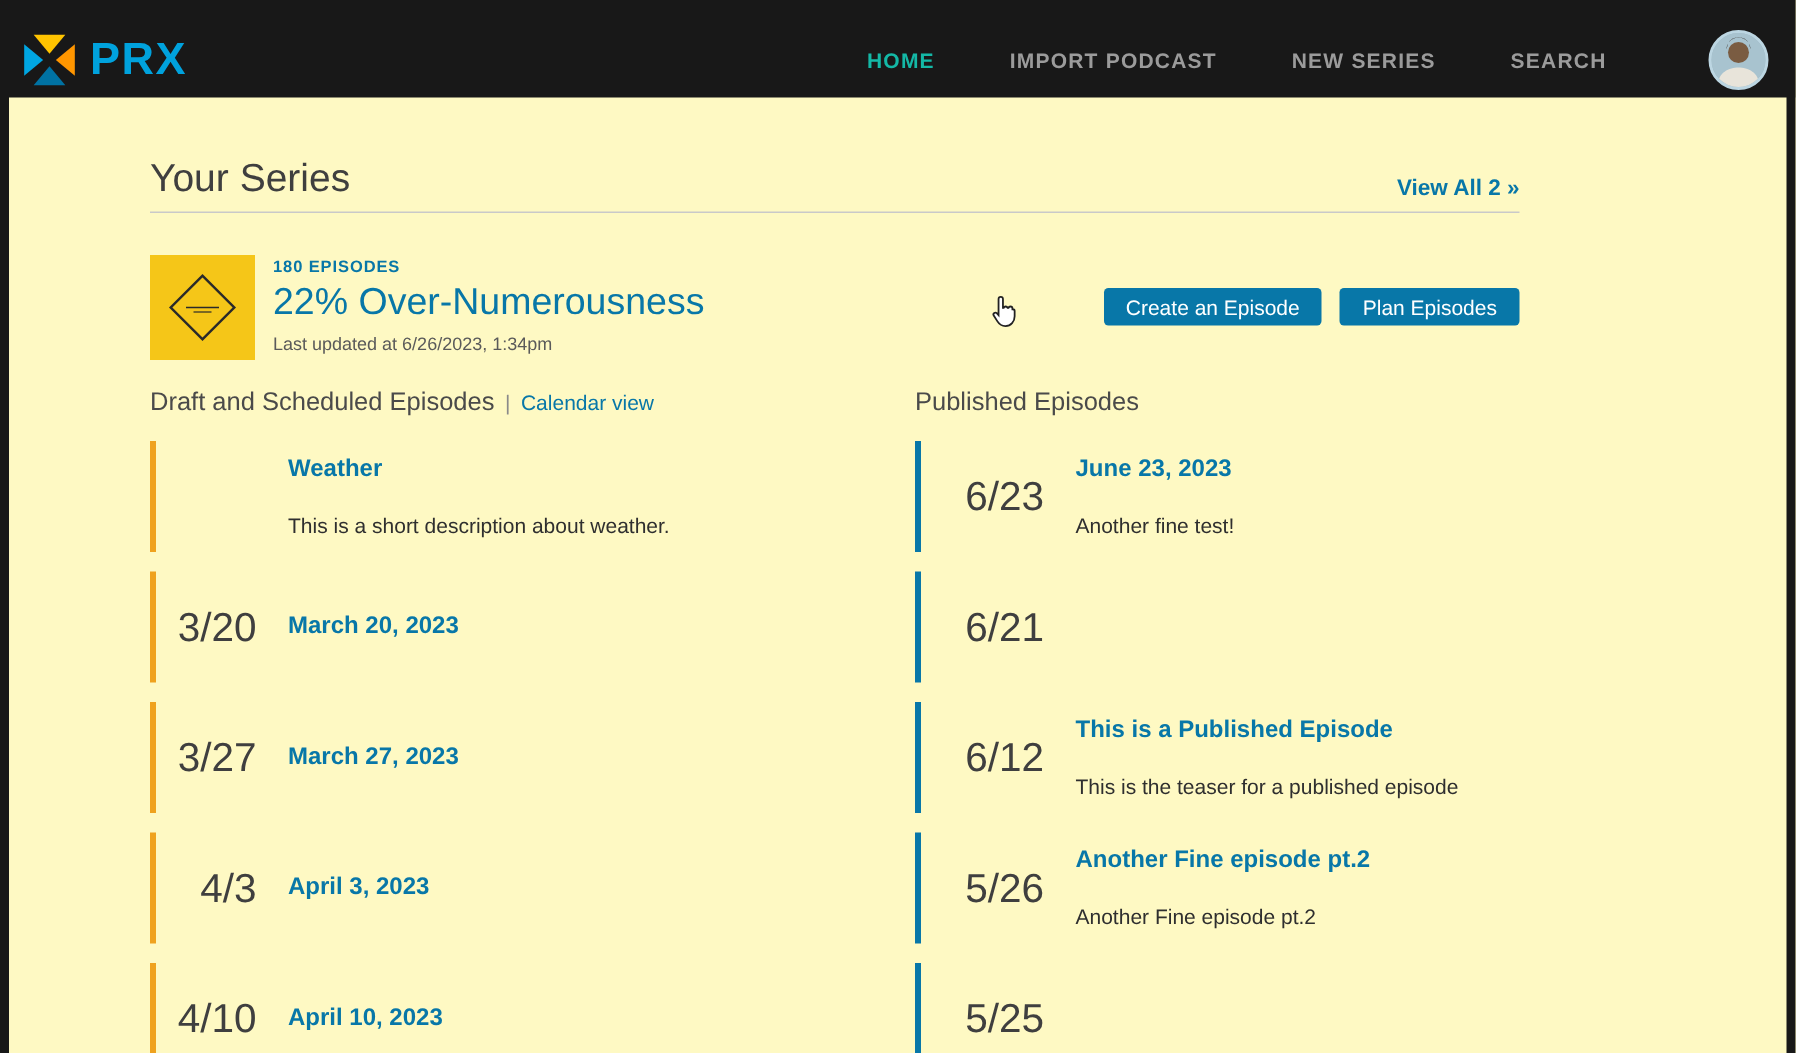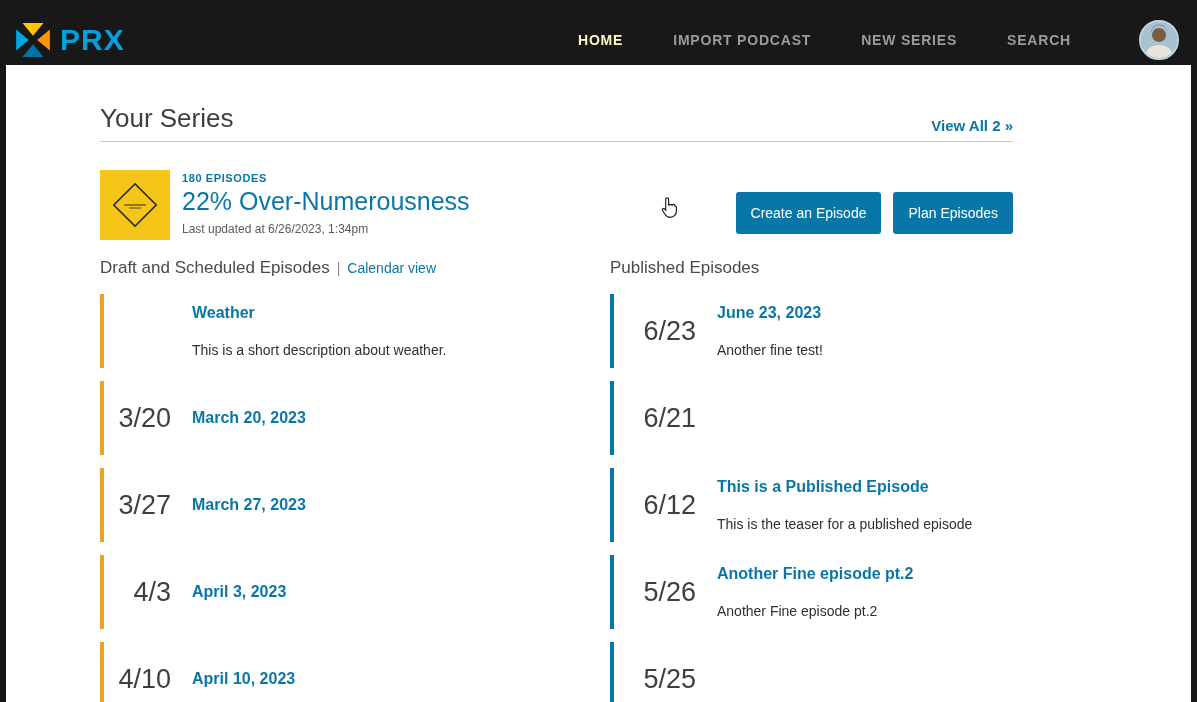--- a/index.html
+++ b/index.html
@@ -25,35 +25,35 @@
     letter-spacing: 1px;
   }
   .nav-menu { margin-left: auto; display: flex; gap: 50px; align-items: center; }
   .nav-item {
     color: #9b9b9b;
     font-size: 14px;
     font-weight: bold;
     letter-spacing: 0.8px;
     cursor: pointer;
   }
-  .nav-item.active { color: #fef9c3; }
+  .nav-item.active { color: #14b8a6; }
   .avatar {
     margin-left: 68px;
     width: 40px; height: 40px;
     border-radius: 50%;
     border: 2px solid #bcd6e2;
     overflow: hidden;
     cursor: pointer;
     background: #9fb8c4;
     flex: 0 0 auto;
   }
 
   
   .page {
-    background: #ffffff;
+    background: #fef9c3;
     margin: 0 6px;
     height: 637px;
     position: relative;
     overflow: hidden;
   }
   .container { padding: 38px 0 0 94px; width: 1007px; }
 
   .header-row {
     display: flex;
     justify-content: space-between;
@@ -77,21 +77,21 @@
   }
   .series-title { color: var(--accent, #0877a8); font-size: 25px; font-weight: 400; margin-top: 3px; cursor: pointer; }
   .last-updated { color: #5a5a5a; font-size: 12px; margin-top: 6px; }
   .series-actions { margin-left: auto; display: flex; gap: 12px; margin-top: 22px; margin-right: 0; }
   .btn {
     background: var(--accent, #0877a8);
     color: #ffffff;
     border: none;
     font-family: "Liberation Sans", sans-serif;
     font-size: 14px;
-    height: 42px;
+    height: 25px;
     padding: 0 15px;
     border-radius: 3px;
     cursor: pointer;
   }
 
   
   .columns { display: flex; margin-top: 18px; }
   .col-left { flex: 0 0 510px; }
   .col-right { flex: 1; }
   .col-head { display: flex; align-items: baseline; gap: 7px; }

